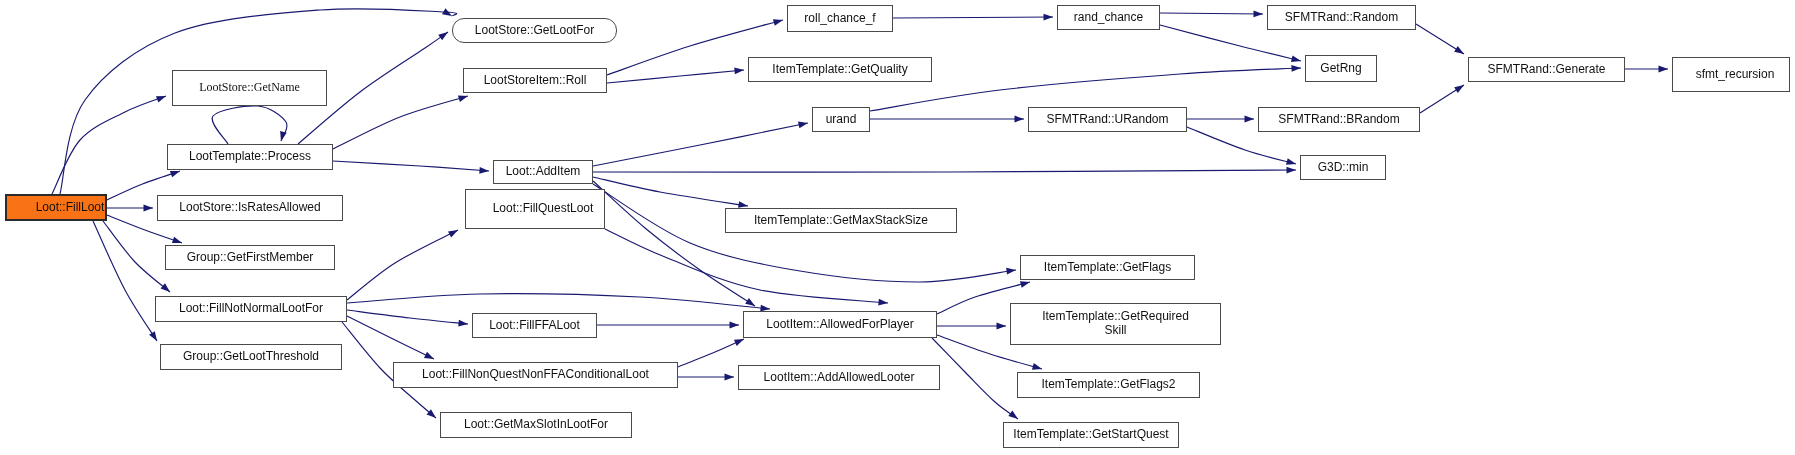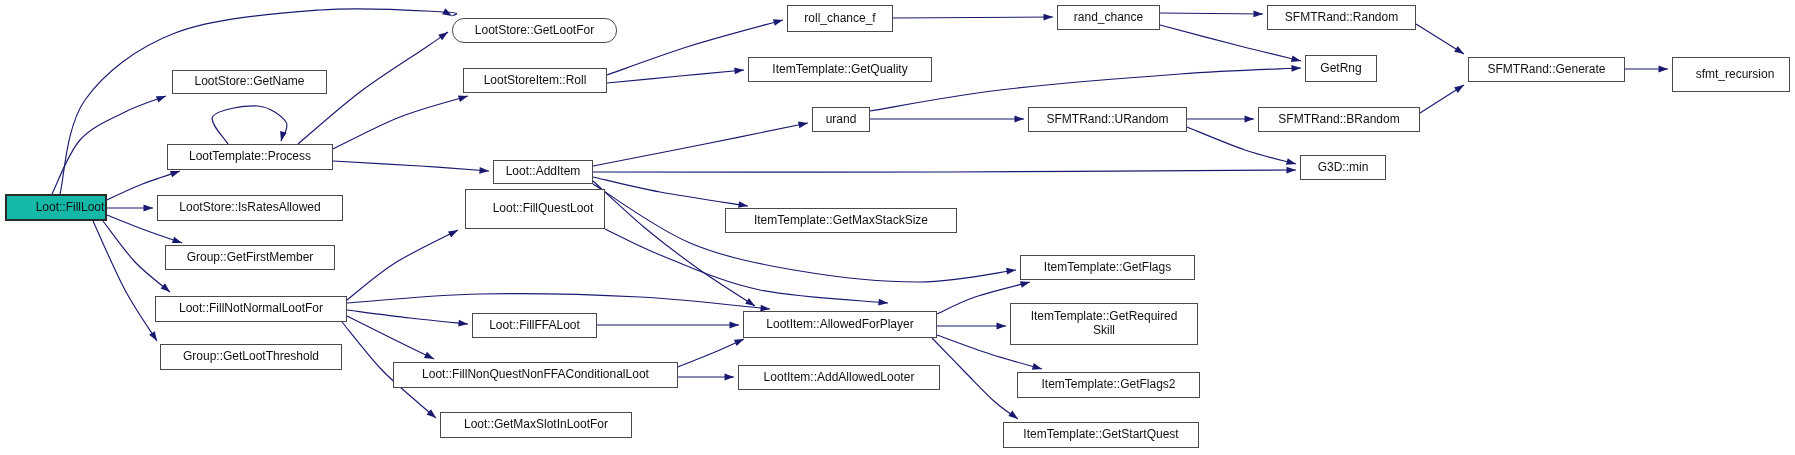--- a/index.html
+++ b/index.html
@@ -31,21 +31,21 @@
     justify-content: center;
     text-align: center;
     font-size: 12px;
     line-height: 1.15;
     color: #111111;
     white-space: pre-line;
     cursor: pointer;
     z-index: 2;
   }
   .node--root {
-    background: #14b8a6;
+    background: #f97316;
     border: 2px solid #2b2b2b;
     font-weight: normal;
     padding-left: 28px;
   }
 </style>
 </head>
 <body>
 
 <div id="canvas">
   <svg id="edges" width="1795" height="455" viewBox="0 0 1795 455" xmlns="http://www.w3.org/2000/svg">
@@ -127,21 +127,21 @@
       <polygon points="1030,282 1021.7293428779348,287.7798123472333 1019.9401445185484,281.2194183628167" fill="#191970"></polygon>
       <path d="M 937,326 L 1006,326" fill="none" stroke="#191970" stroke-width="1.15"></path>
       <polygon points="1006,326 996.5,329.4 996.5,322.6" fill="#191970"></polygon>
       <path d="M 937,335 C 945.8333333333334,338.1666666666667 972.5,348.3333333333333 990,354 C 1007.5,359.6666666666667 1033.3333333333333,366.5 1042,369" fill="none" stroke="#191970" stroke-width="1.15"></path>
       <polygon points="1042,369 1031.929829669354,369.63377402264433 1033.814522098209,363.10017360261423" fill="#191970"></polygon>
       <path d="M 932,338 C 937.5,343.6666666666667 954.5,361.3333333333333 965,372 C 975.5,382.6666666666667 986.1666666666666,394.1666666666667 995,402 C 1003.8333333333334,409.8333333333333 1014.1666666666666,416.1666666666667 1018,419" fill="none" stroke="#191970" stroke-width="1.15"></path>
       <polygon points="1018,419 1008.339397048385,416.08748380068937 1012.3812562637548,410.61908603871836" fill="#191970"></polygon>
     </svg>
 
 <div class="node node--root" style="left: 5px; top: 194px; width: 102px; height: 27px;">Loot::FillLoot</div>
-    <div class="node" style="left: 172px; top: 70px; width: 155px; height: 24px;">LootStore::GetName</div>
+    <div class="node" style="left: 172px; top: 70px; width: 155px; height: 36px; font-family: Liberation Serif, serif;">LootStore::GetName</div>
     <div class="node" style="left: 167px; top: 144px; width: 166px; height: 26px;">LootTemplate::Process</div>
     <div class="node" style="left: 157px; top: 195px; width: 186px; height: 26px;">LootStore::IsRatesAllowed</div>
     <div class="node" style="left: 165px; top: 245px; width: 170px; height: 25px;">Group::GetFirstMember</div>
     <div class="node" style="left: 155px; top: 296px; width: 192px; height: 26px;">Loot::FillNotNormalLootFor</div>
     <div class="node" style="left: 160px; top: 344px; width: 182px; height: 26px;">Group::GetLootThreshold</div>
     <div class="node" style="left: 452px; top: 18px; width: 165px; height: 25px; border-radius: 12px;">LootStore::GetLootFor</div>
     <div class="node" style="left: 463px; top: 68px; width: 144px; height: 25px;">LootStoreItem::Roll</div>
     <div class="node" style="left: 493px; top: 160px; width: 100px; height: 24px;">Loot::AddItem</div>
     <div class="node" style="left: 465px; top: 189px; width: 140px; height: 40px; padding-left: 16px;">Loot::FillQuestLoot</div>
     <div class="node" style="left: 472px; top: 313px; width: 125px; height: 25px;">Loot::FillFFALoot</div>
@@ -149,23 +149,23 @@
     <div class="node" style="left: 440px; top: 412px; width: 192px; height: 26px;">Loot::GetMaxSlotInLootFor</div>
     <div class="node" style="left: 787px; top: 5px; width: 106px; height: 27px;">roll_chance_f</div>
     <div class="node" style="left: 748px; top: 57px; width: 184px; height: 25px;">ItemTemplate::GetQuality</div>
     <div class="node" style="left: 812px; top: 107px; width: 58px; height: 25px;">urand</div>
     <div class="node" style="left: 725px; top: 208px; width: 232px; height: 25px;">ItemTemplate::GetMaxStackSize</div>
     <div class="node" style="left: 743px; top: 311px; width: 194px; height: 27px;">LootItem::AllowedForPlayer</div>
     <div class="node" style="left: 738px; top: 365px; width: 202px; height: 25px;">LootItem::AddAllowedLooter</div>
     <div class="node" style="left: 1057px; top: 5px; width: 103px; height: 25px;">rand_chance</div>
     <div class="node" style="left: 1028px; top: 107px; width: 159px; height: 25px;">SFMTRand::URandom</div>
     <div class="node" style="left: 1020px; top: 255px; width: 175px; height: 25px;">ItemTemplate::GetFlags</div>
-    <div class="node" style="left: 1010px; top: 303px; width: 188px; height: 42px;">ItemTemplate::GetRequired
+    <div class="node" style="left: 1010px; top: 303px; width: 211px; height: 42px;">ItemTemplate::GetRequired
 Skill</div>
     <div class="node" style="left: 1017px; top: 372px; width: 183px; height: 26px; text-align: right;">ItemTemplate::GetFlags2</div>
-    <div class="node" style="left: 1003px; top: 422px; width: 196px; height: 26px;">ItemTemplate::GetStartQuest</div>
+    <div class="node" style="left: 1003px; top: 422px; width: 176px; height: 26px;">ItemTemplate::GetStartQuest</div>
     <div class="node" style="left: 1267px; top: 5px; width: 149px; height: 25px;">SFMTRand::Random</div>
     <div class="node" style="left: 1305px; top: 55px; width: 72px; height: 27px;">GetRng</div>
     <div class="node" style="left: 1258px; top: 107px; width: 162px; height: 25px;">SFMTRand::BRandom</div>
     <div class="node" style="left: 1300px; top: 155px; width: 86px; height: 25px;">G3D::min</div>
     <div class="node" style="left: 1468px; top: 57px; width: 157px; height: 25px;">SFMTRand::Generate</div>
     <div class="node" style="left: 1672px; top: 57px; width: 118px; height: 35px; padding-left: 8px;">sfmt_recursion</div>
   </div>
 
 </body></html>

